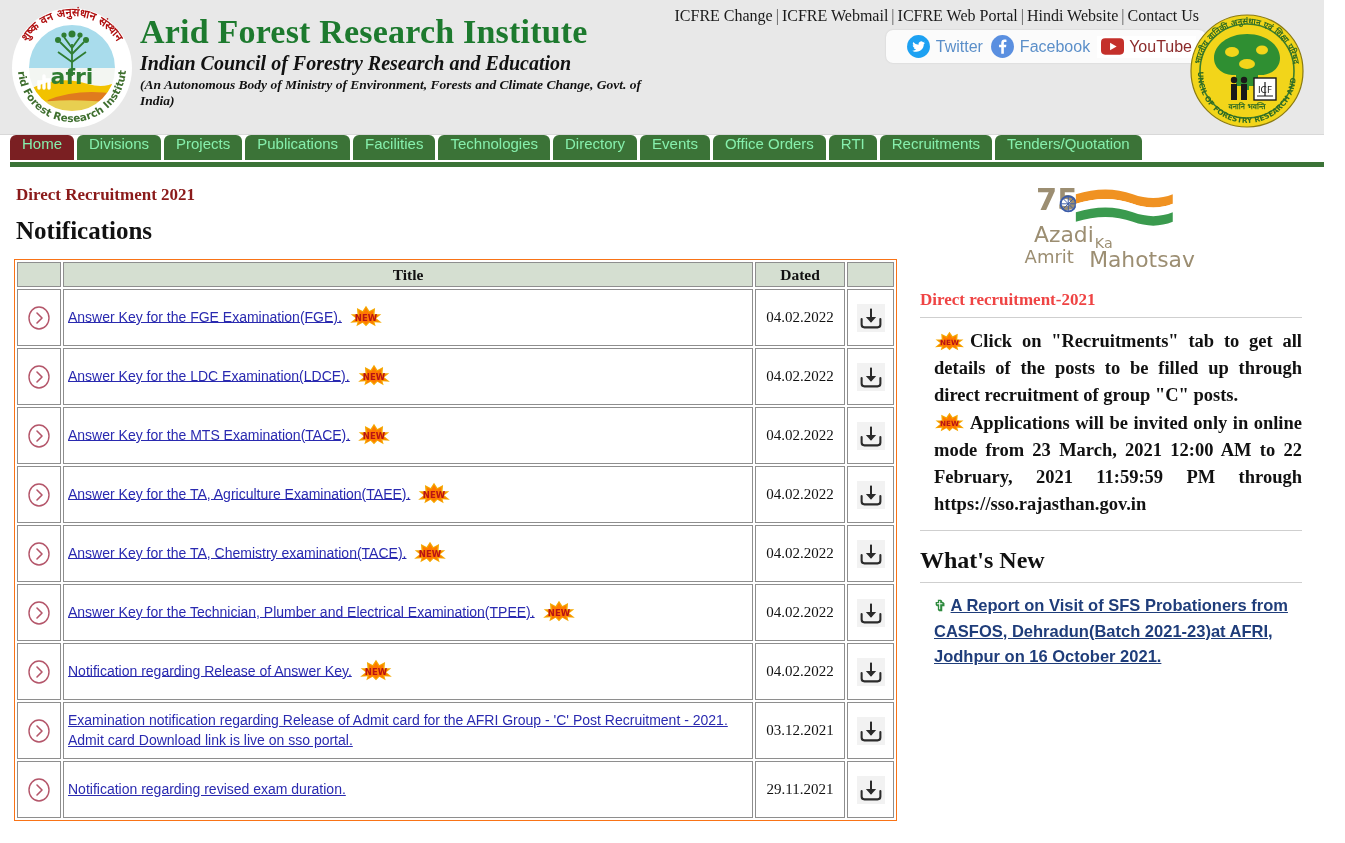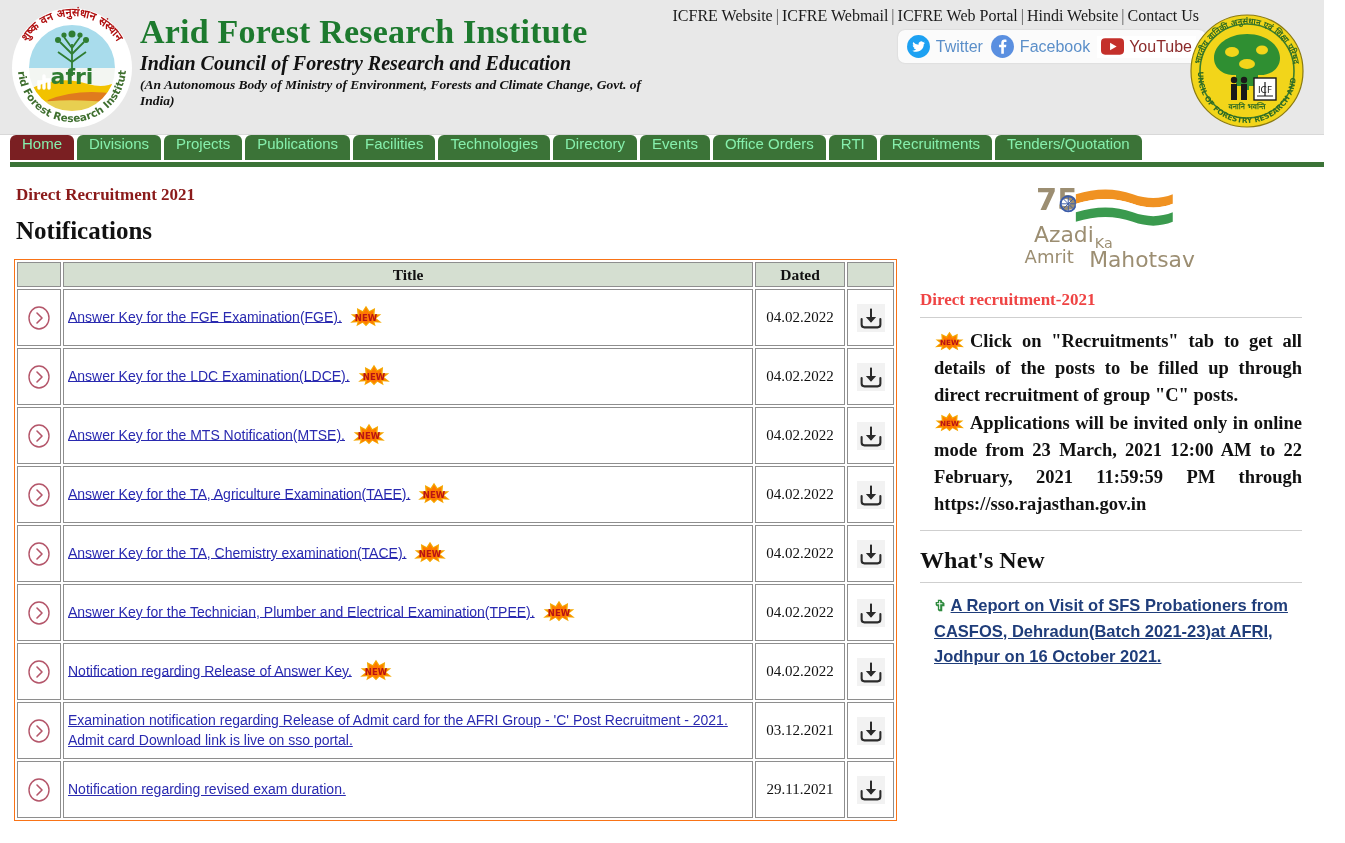--- a/index.html
+++ b/index.html
@@ -43,21 +43,21 @@
     position:absolute; right:125px; top:7px;
     font-family:"Liberation Serif", serif;
     font-size:16px; color:#1a1a1a; white-space:nowrap;
   }
   .toplinks a { color:#1a1a1a; text-decoration:none; }
   .toplinks .sep { color:#555; padding:0 3px; }
 
   .socialbar {
     position:absolute; right:118px; top:30px;
     background:#fbfbfb; border-radius:7px;
-    padding:4px 10px 4px 8px;
+    padding:4px 10px 4px 20px;
     display:flex; align-items:center; gap:7px;
     box-shadow:0 0 2px rgba(0,0,0,.13);
   }
   .sitem { display:flex; align-items:center; gap:5px; }
   .sitem .lbl { font-family:"Liberation Sans", sans-serif; font-size:16px; }
   .lbl-tw { color:#5b8fc9; }
   .lbl-fb { color:#5b8fc9; }
   .lbl-yt { color:#8c2b2b; }
   .yt-wrap { background:#fff; padding:2px 4px; display:flex; align-items:center; gap:5px; }
 
@@ -234,21 +234,21 @@
       </text>
     </svg>
 
     <div class="title-block">
       <div class="inst-name">Arid Forest Research Institute</div>
       <div class="inst-sub">Indian Council of Forestry Research and Education</div>
       <div class="inst-sub2">(An Autonomous Body of Ministry of Environment, Forests and Climate Change, Govt. of India)</div>
     </div>
 
     <div class="toplinks">
-      <a>ICFRE Website</a><span class="sep">|</span><a>ICFRE Webmail</a><span class="sep">|</span><a>ICFRE Web Portal</a><span class="sep">|</span><a>Hindi Website</a><span class="sep">|</span><a>Contact Us</a>
+      <a>ICFRE Change</a><span class="sep">|</span><a>ICFRE Webmail</a><span class="sep">|</span><a>ICFRE Web Portal</a><span class="sep">|</span><a>Hindi Website</a><span class="sep">|</span><a>Contact Us</a>
     </div>
 
     <div class="socialbar">
       <div class="sitem">
         <svg width="25" height="25" viewBox="0 0 24 24">
           <circle cx="12" cy="12" r="11" fill="#1da1f2"></circle>
           <path d="M18.3 8.3c-.45.2-.94.34-1.45.4.52-.31.92-.8 1.11-1.39-.49.29-1.03.5-1.6.61a2.52 2.52 0 0 0-4.3 2.3A7.16 7.16 0 0 1 6.9 7.6a2.52 2.52 0 0 0 .78 3.37c-.41-.01-.8-.13-1.14-.31v.03c0 1.22.87 2.24 2.02 2.47-.21.06-.44.09-.67.09-.16 0-.32-.02-.48-.05a2.53 2.53 0 0 0 2.36 1.75 5.06 5.06 0 0 1-3.13 1.08c-.2 0-.4-.01-.6-.04a7.14 7.14 0 0 0 3.87 1.13c4.64 0 7.18-3.84 7.18-7.17v-.33c.5-.36.92-.8 1.26-1.31z" fill="#fff"></path>
         </svg>
         <span class="lbl lbl-tw">Twitter</span>
       </div>
@@ -375,21 +375,21 @@
                   <path d="M16 6 V20" stroke="#2b2b2b" stroke-width="2.2" fill="none"></path>
                   <path d="M10.5 15 L16 21 L21.5 15" fill="#2b2b2b"></path>
                   <path d="M6 17 V23 a3 3 0 0 0 3 3 h14 a3 3 0 0 0 3 -3 V17" fill="none" stroke="#2b2b2b" stroke-width="2.2" stroke-linecap="round"></path>
                 </svg></td>
             </tr>
             <tr>
               <td class="arrow-cell"><svg class="arrow-ico" viewBox="0 0 24 24">
                   <ellipse cx="12" cy="12" rx="10" ry="11" fill="none" stroke="#b4566a" stroke-width="1.4"></ellipse>
                   <path d="M10 7 L15 12 L10 17" fill="none" stroke="#b4566a" stroke-width="1.6" stroke-linecap="round" stroke-linejoin="round"></path>
                 </svg></td>
-              <td class="title-cell"><span class="row-link">Answer Key for the MTS Notification(MTSE).</span><svg class="newbadge" viewBox="0 0 60 38">
+              <td class="title-cell"><span class="row-link">Answer Key for the MTS Examination(TACE).</span><svg class="newbadge" viewBox="0 0 60 38">
                   <path d="M30 1 L36 10 L46 5 L45 16 L57 16 L48 23 L58 31 L45 30 L47 37 L36 31 L30 37 L24 31 L13 37 L15 30 L2 31 L12 23 L3 16 L15 16 L14 5 L24 10 Z" fill="#f5a800"></path>
                   <path d="M30 5 L35 13 L43 9 L42 18 L52 18 L45 23 L53 29 L42 28 L44 34 L35 29 L30 34 L25 29 L16 34 L18 28 L7 29 L15 23 L8 18 L18 18 L17 9 L25 13 Z" fill="#ff7a00"></path>
                   <text x="30" y="27" font-family="DejaVu Sans, sans-serif" font-size="15" font-weight="bold" fill="#b81414" text-anchor="middle">NEW</text>
                 </svg></td>
               <td class="date-cell">04.02.2022</td>
               <td class="dl-cell"><svg class="dl-ico" viewBox="0 0 32 32">
                   <rect x="1" y="1" width="30" height="30" fill="#f2f2f2"></rect>
                   <path d="M16 6 V20" stroke="#2b2b2b" stroke-width="2.2" fill="none"></path>
                   <path d="M10.5 15 L16 21 L21.5 15" fill="#2b2b2b"></path>
                   <path d="M6 17 V23 a3 3 0 0 0 3 3 h14 a3 3 0 0 0 3 -3 V17" fill="none" stroke="#2b2b2b" stroke-width="2.2" stroke-linecap="round"></path>

